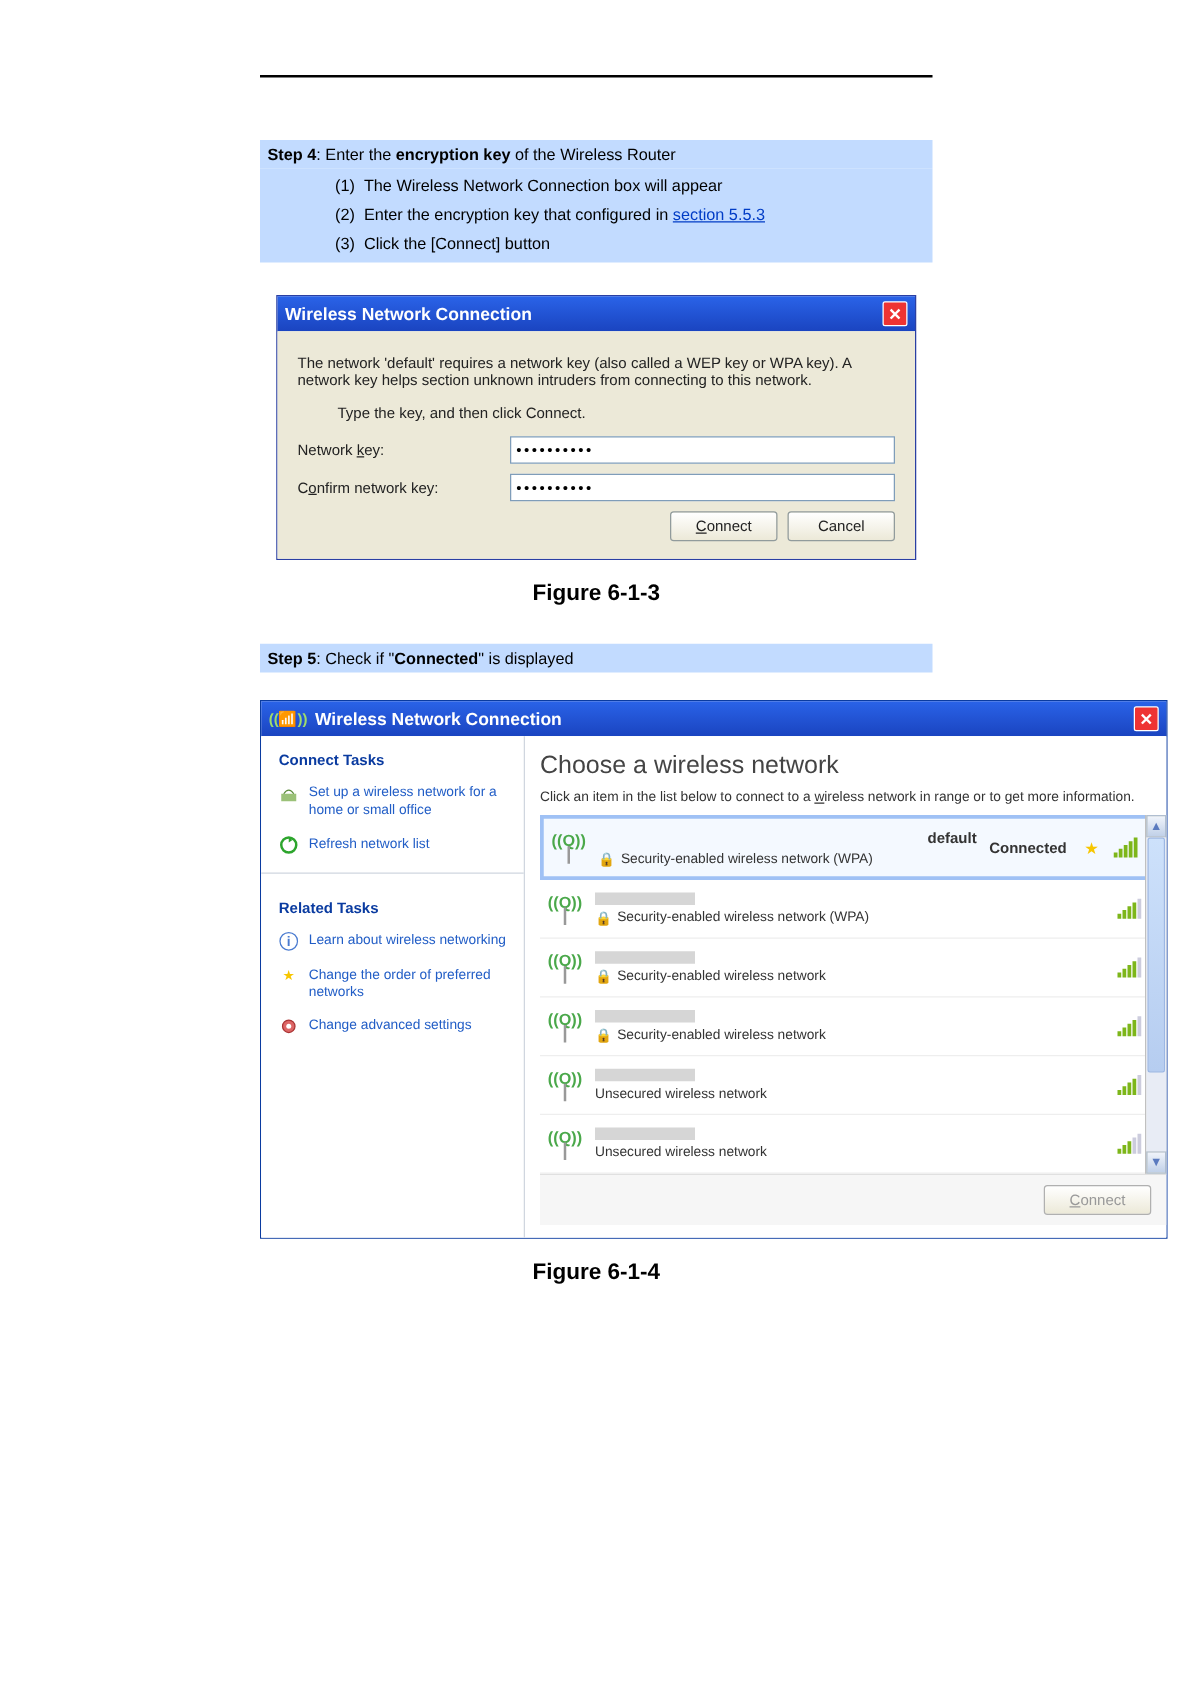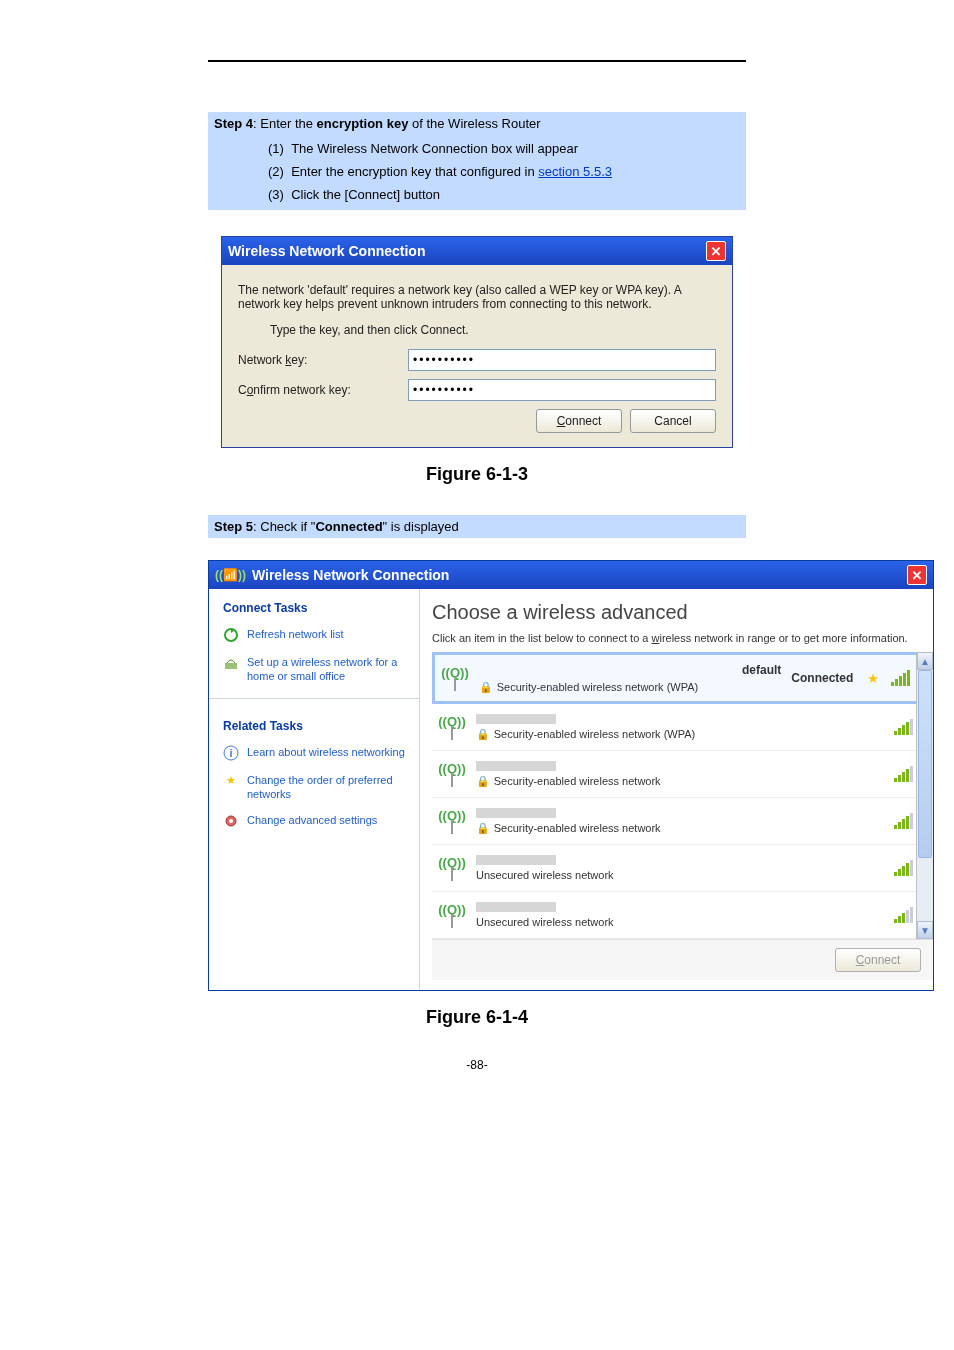--- a/index.html
+++ b/index.html
@@ -83,21 +83,21 @@
     <div class="row"><span>(2)</span>&nbsp;&nbsp;<span>Enter the encryption key that configured in </span><span class="link">section 5.5.3</span></div>
     <div class="row"><span>(3)</span>&nbsp;&nbsp;<span>Click the [Connect] button</span></div>
   </div>
 
   <div class="dlg1">
     <div class="titlebar">
       <span class="title-text">Wireless Network Connection</span>
       <span class="closebtn">✕</span>
     </div>
     <div class="body">
-      <div class="desc">The network 'default' requires a network key (also called a WEP key or WPA key). A network key helps prevent unknown intruders from connecting to this network.</div>
+      <div class="desc">The network 'default' requires a network key (also called a WEP key or WPA key). A network key helps section unknown intruders from connecting to this network.</div>
       <div class="instr">Type the key, and then click Connect.</div>
       <div class="form-row">
         <div class="lbl">Network <span class="ul">k</span>ey:</div>
         <input type="text" value="••••••••••" style="">
       </div>
       <div class="form-row">
         <div class="lbl">C<span class="ul">o</span>nfirm network key:</div>
         <input type="text" value="••••••••••" style="">
       </div>
       <div class="btnrow">
@@ -117,38 +117,38 @@
     <div class="titlebar">
       <div class="title-left">
         <span style="color:#9fdc6c;font-weight:bold;font-size:12px;">((📶))</span>
         <span>Wireless Network Connection</span>
       </div>
       <span class="closebtn">✕</span>
     </div>
     <div class="content">
       <div class="sidebar">
         <div class="sec-title">Connect Tasks</div>
+        <div class="task">
+          <span class="ticon">
+              <svg width="16" height="16">
+                <rect x="2" y="8" width="12" height="6" fill="#9bc178"></rect>
+                <path d="M4 8 Q8 2 12 8" fill="none" stroke="#5b8a3a" stroke-width="1"></path>
+              </svg>
+            </span>
+          <span class="text">Set up a wireless network for a home or small office</span>
+        </div>
         <div class="task">
           <span class="ticon">
               <svg width="16" height="16">
                 <circle cx="8" cy="8" r="6" fill="none" stroke="#2da52d" stroke-width="2"></circle>
                 <path d="M8 2 l3 2 -3 2 z" fill="#2da52d"></path>
               </svg>
             </span>
           <span class="text">Refresh network list</span>
         </div>
-        <div class="task">
-          <span class="ticon">
-              <svg width="16" height="16">
-                <rect x="2" y="8" width="12" height="6" fill="#9bc178"></rect>
-                <path d="M4 8 Q8 2 12 8" fill="none" stroke="#5b8a3a" stroke-width="1"></path>
-              </svg>
-            </span>
-          <span class="text">Set up a wireless network for a home or small office</span>
-        </div>
         <div class="sep"></div>
         <div class="sec-title">Related Tasks</div>
         <div class="task">
           <span class="ticon">
               <svg width="16" height="16">
                 <circle cx="8" cy="8" r="7" fill="#fff" stroke="#4a7bd0"></circle>
                 <text x="8" y="12" font-size="11" text-anchor="middle" fill="#4a7bd0" font-weight="bold">i</text>
               </svg>
             </span>
           <span class="text">Learn about wireless networking</span>
@@ -161,21 +161,21 @@
           <span class="ticon">
               <svg width="16" height="16">
                 <circle cx="8" cy="8" r="5" fill="#d66" stroke="#a33"></circle>
                 <circle cx="8" cy="8" r="2" fill="#fff"></circle>
               </svg>
             </span>
           <span class="text">Change advanced settings</span>
         </div>
       </div>
       <div class="main">
-        <div class="heading">Choose a wireless advanced</div>
+        <div class="heading">Choose a wireless network</div>
         <div class="sub"><span>Click an item in the list below to connect to a </span><span class="ul">w</span><span>ireless network in range or to get more information.</span></div>
         <div class="netlist-wrap">
           <div class="netlist" id="netlist">
               <div class="net-item connected">
                 <div class="anticon">
                   <svg width="28" height="30">
                     <text x="14" y="14" font-size="13" text-anchor="middle" fill="#4aa84a" font-weight="bold">((Q))</text>
                     <line x1="14" y1="14" x2="14" y2="28" stroke="#999" stroke-width="2"></line>
                   </svg>
                 </div>
@@ -314,14 +314,13 @@
           </div>
         </div>
         <div class="bottom-bar">
           <div class="conn-btn"><span class="ul">C</span>onnect</div>
         </div>
       </div>
     </div>
   </div>
 
   <div class="figure-caption">Figure 6-1-4</div>
-  <div class="page-num">-88-</div>
 </div>
 
 </body></html>

